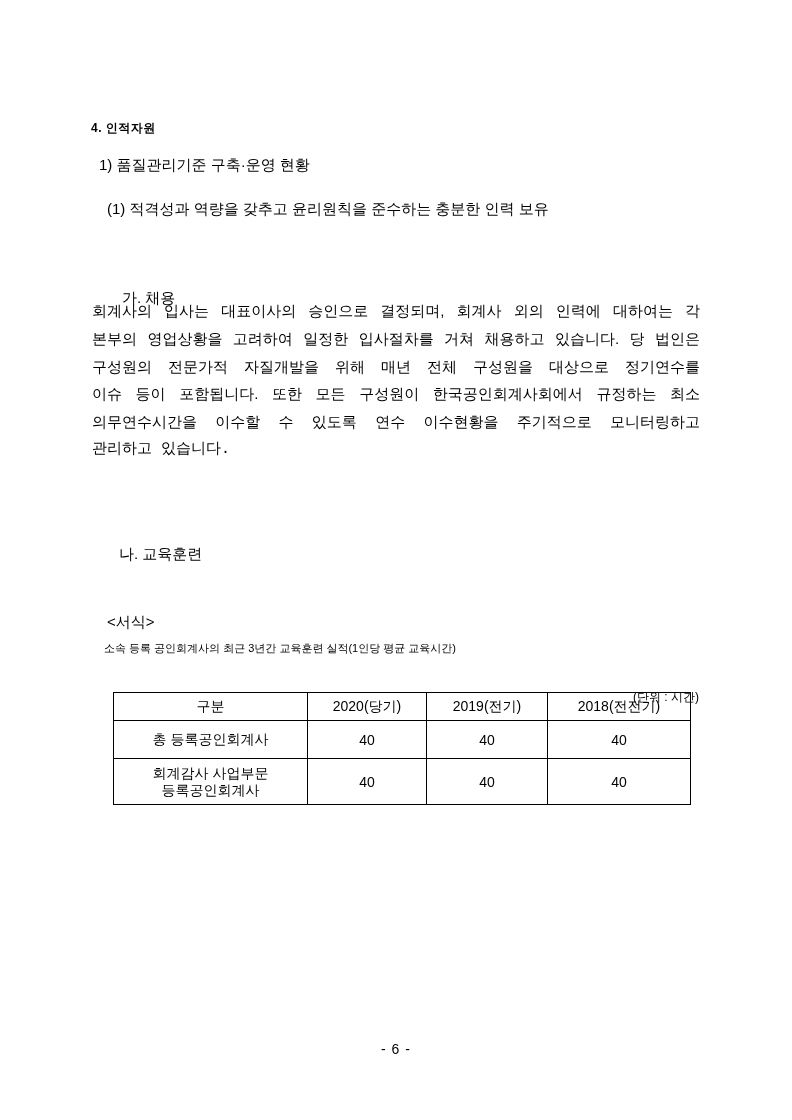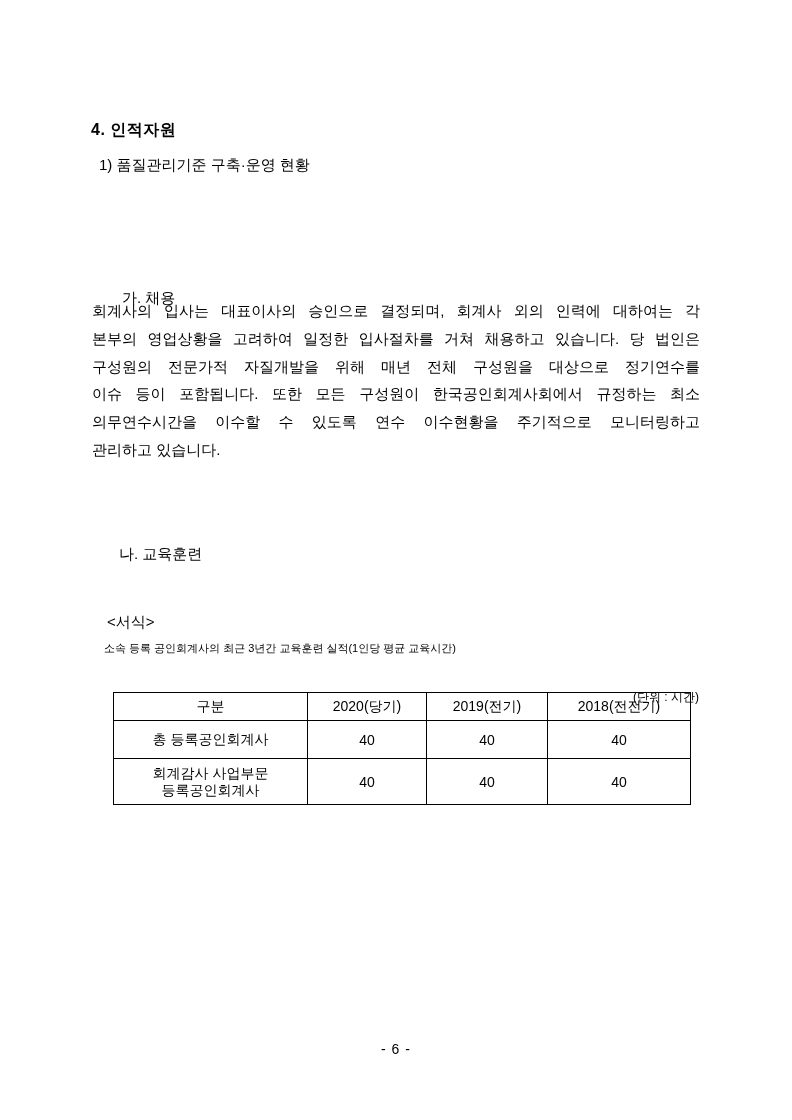--- a/index.html
+++ b/index.html
@@ -14,21 +14,21 @@
     margin: 0 auto;
     background: #ffffff;
     font-family: "Liberation Sans", sans-serif;
     color: #000000;
     overflow: hidden;
   }
   .abs { position: absolute; }
 
   .doc-heading {
     left: 91px; top: 120px;
-    font-size: 16px;
+    font-size: 12px;
     font-weight: bold;
     letter-spacing: 0.5px;
   }
   .doc-sub1 { left: 99px;  top: 156px; font-size: 15px; }
   .doc-sub2 { left: 107px; top: 200px; font-size: 15px; }
   .doc-sub3 { left: 122px; top: 248px; font-size: 15px; margin-top: 41px; }
   .doc-sub4 { left: 119px; top: 545px; font-size: 15px; }
 
   .body-paragraph {
     left: 92px; top: 297px;
@@ -38,20 +38,21 @@
   }
   .body-paragraph .line {
     text-align: justify;
     text-align-last: justify;
     word-break: keep-all;
     white-space: nowrap;
   }
   .body-paragraph .line.last {
     text-align: left;
     text-align-last: left;
+    font-family: Liberation Mono, monospace;
   }
 
   .form-label  { left: 107px; top: 613px; font-size: 15px; }
   .table-title { left: 104px; top: 641px; font-size: 11px; }
 
   .unit-note {
     left: 113px; top: 670px;
     width: 586px;
     text-align: right;
     font-size: 12px;
@@ -85,20 +86,21 @@
     letter-spacing: 1px;
   }
 </style>
 </head>
 <body>
 
 <div class="page">
 
   <div class="abs doc-heading">4. 인적자원</div>
   <div class="abs doc-sub1">1) 품질관리기준 구축·운영 현황</div>
+  <div class="abs doc-sub2">(1) 적격성과 역량을 갖추고 윤리원칙을 준수하는 충분한 인력 보유</div>
   <div class="abs doc-sub3">가. 채용</div>
 
   <div class="abs body-paragraph">
     <div class="line">회계사의 입사는 대표이사의 승인으로 결정되며, 회계사 외의 인력에 대하여는 각</div>
     <div class="line">본부의 영업상황을 고려하여 일정한 입사절차를 거쳐 채용하고 있습니다. 당 법인은</div>
     <div class="line">구성원의 전문가적 자질개발을 위해 매년 전체 구성원을 대상으로 정기연수를</div>
     <div class="line">이슈 등이 포함됩니다. 또한 모든 구성원이 한국공인회계사회에서 규정하는 최소</div>
     <div class="line">의무연수시간을 이수할 수 있도록 연수 이수현황을 주기적으로 모니터링하고</div>
     <div class="line last">관리하고 있습니다.</div>
   </div>

